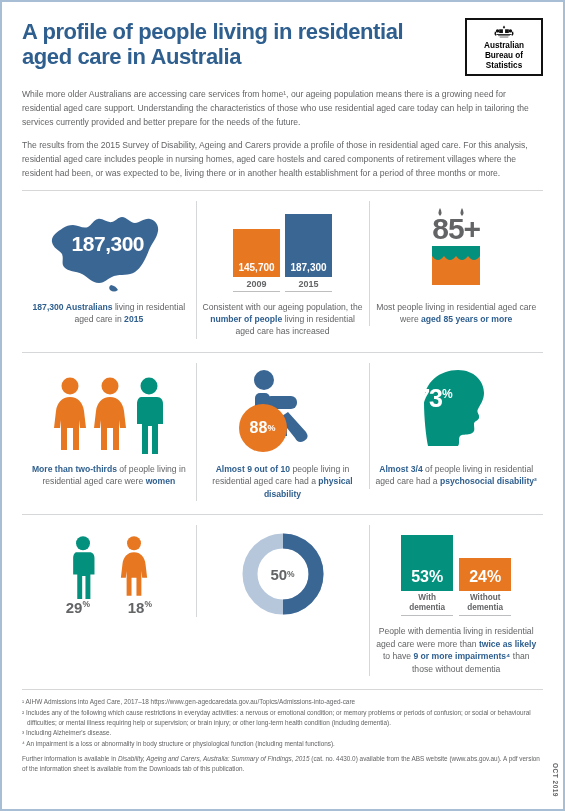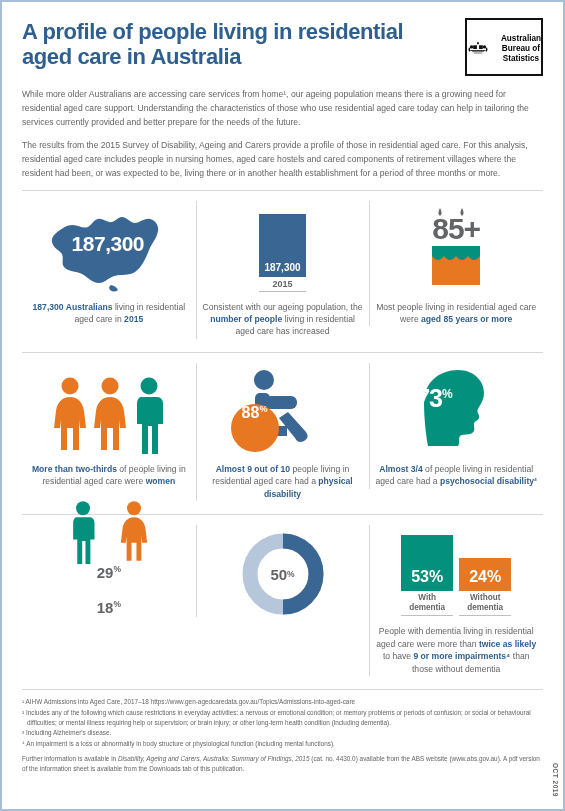--- a/index.html
+++ b/index.html
@@ -24,22 +24,22 @@
     line-height: 1.12;
     font-weight: bold;
     letter-spacing: -0.4px;
     max-width: 420px;
     padding-top: 4px;
   }
   .abs-logo {
     width: 78px; height: 58px;
     border: 2.5px solid #111;
     background: #fff;
-    display: flex; flex-direction: row;
-    align-items: center; justify-content: space-between;
+    display: flex; flex-direction: column;
+    align-items: center; justify-content: center;
     padding-top: 2px;
     flex: 0 0 auto;
     margin-top: 2px;
   }
   .crest { width: 22px; height: 15px; display:block; }
   .abs-logo .abs-text {
     font-size: 8.2px; font-weight: bold; line-height: 1.22;
     text-align: center; color: #000; margin-top: 1px;
   }
   
@@ -115,36 +115,36 @@
     font-weight: bold; font-size: 30px; letter-spacing: -1px;
   }
   
   .people { display: flex; align-items: flex-end; gap: 6px; }
   
   .chair-wrap { position: relative; width: 104px; height: 88px; }
   .badge {
     position: absolute;
     width: 48px; height: 48px; border-radius: 50%;
     background: #e87722;
-    display: flex; justify-content: center;
+    display: flex; align-items: center; justify-content: center;
     color: #fff; font-weight: bold; font-size: 16px;
-    left: 0; bottom: 2px;
+    left: 8px; bottom: 2px;
   }
   .badge sup { font-size: 9px; font-weight: bold; }
   
   .head-wrap { position: relative; width: 96px; height: 88px; }
   .head-num {
     position: absolute; left: 8px; top: 18px;
     color: #fff; font-weight: bold; font-size: 25px; letter-spacing:-1px;
   }
   .head-num sup { font-size: 12px; }
   
   .genderstack { display: flex; flex-direction: column; align-items: center; }
   .genderrow { display: flex; align-items: flex-end; gap: 18px; }
-  .pctrow { display: flex; gap: 18px; margin-top: 0; flex-direction: column; }
+  .pctrow { display: flex; gap: 18px; margin-top: 0; }
   .pct {
     width: 44px; text-align: center;
     color: #636466; font-weight: bold; font-size: 15px;
   }
   .pct sup { font-size: 8.5px; }
   
   .donut-wrap { position: relative; width: 84px; height: 84px; }
   .donut-num {
     position: absolute; inset: 0;
     display: flex; align-items: center; justify-content: center;
@@ -235,20 +235,24 @@
           <div class="map-num">187,300</div>
         </div>
       </div>
       <div class="caption"><b>187,300 Australians</b><span> living in residential aged care in </span><b>2015</b></div>
     </div>
 
     <div class="cell">
       <div class="art">
         <div class="barpair">
           <div class="barcol">
+            <div class="bar b2009">145,700</div>
+            <div class="barlabel">2009</div>
+          </div>
+          <div class="barcol">
             <div class="bar b2015">187,300</div>
             <div class="barlabel">2015</div>
           </div>
         </div>
       </div>
       <div class="caption"><span>Consistent with our ageing population, the </span><b>number of people</b><span> living in residential aged care has increased</span></div>
     </div>
 
     <div class="cell">
       <div class="art">

